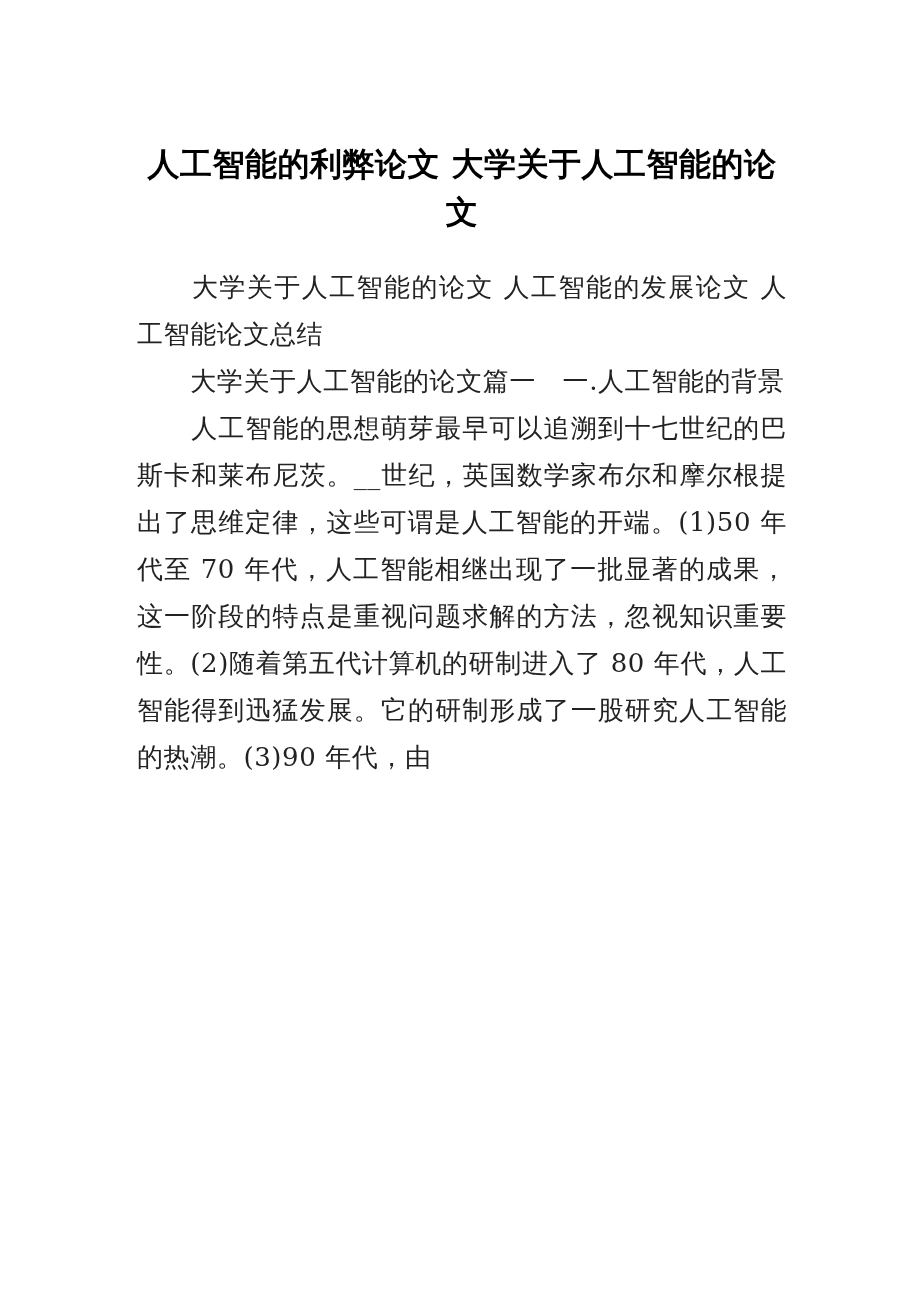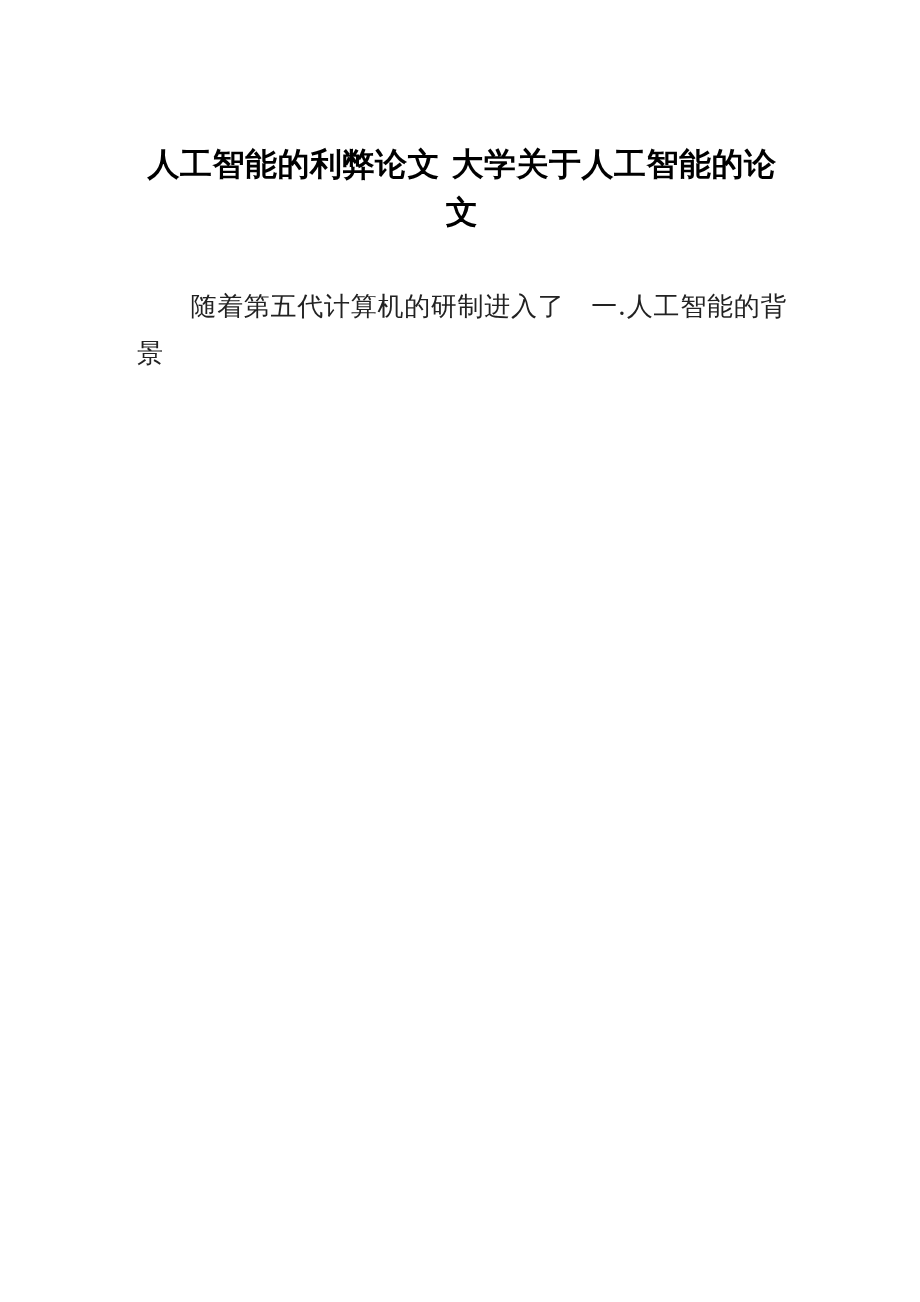--- a/index.html
+++ b/index.html
@@ -67,20 +67,22 @@
   }
 </style>
 </head>
 <body>
 
 <div class="page">
   <div class="content">
 
     <h1 class="doc-title">人工智能的利弊论文 大学关于人工智能的论文</h1>
 
+    <p class="para">　　大学关于人工智能的论文 人工智能的发展论文 人工智能论文总结</p>
 
 
-    <p class="para para-gap">　　随着第五代计算机的研制进入了　一.人工智能的背景</p>
+    <p class="para para-gap">　　大学关于人工智能的论文篇一　一.人工智能的背景</p>
 
 
+    <p class="para">　　人工智能的思想萌芽最早可以追溯到十七世纪的巴斯卡和莱布尼茨。__世纪，英国数学家布尔和摩尔根提出了思维定律，这些可谓是人工智能的开端。(1)50 年代至 70 年代，人工智能相继出现了一批显著的成果，这一阶段的特点是重视问题求解的方法，忽视知识重要性。(2)随着第五代计算机的研制进入了 80 年代，人工智能得到迅猛发展。它的研制形成了一股研究人工智能的热潮。(3)90 年代，由</p>
 
   </div>
 </div>
 
 </body></html>

